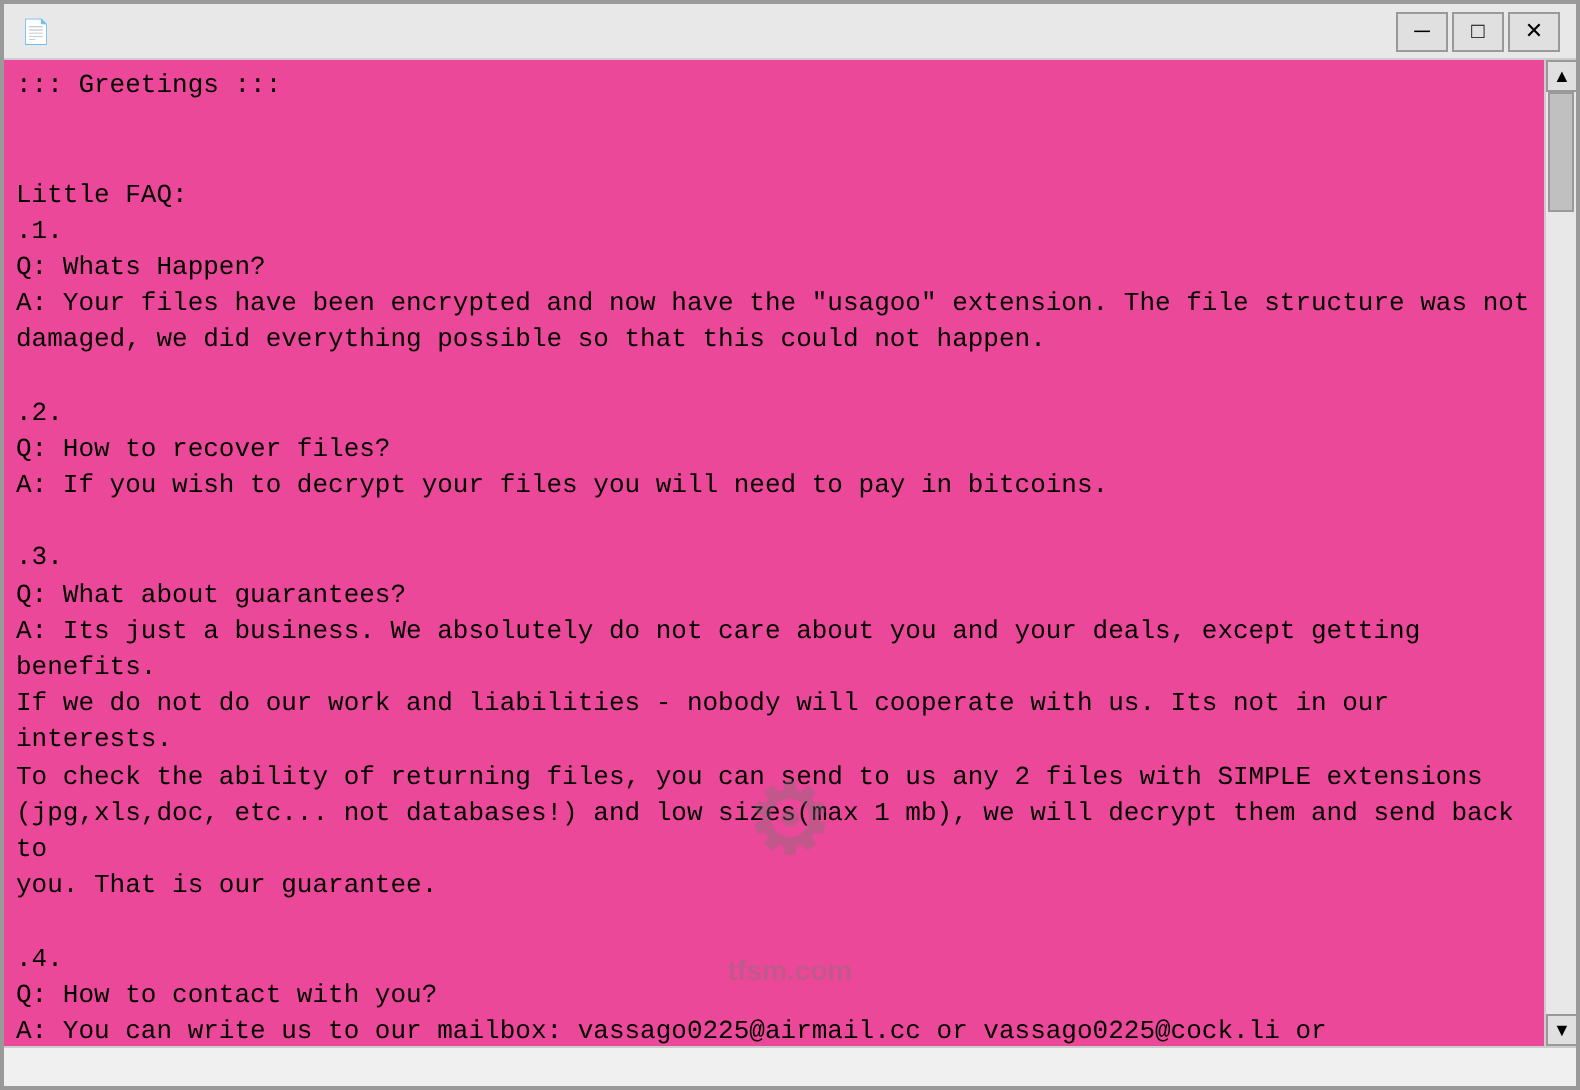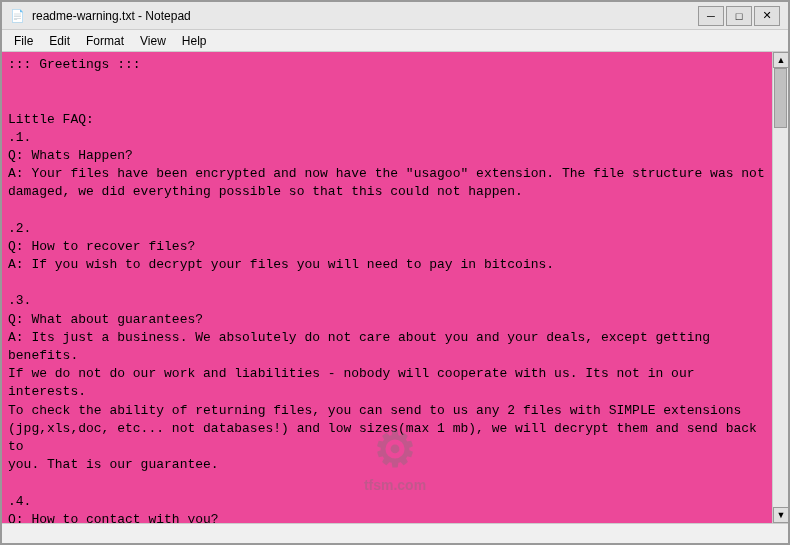--- a/index.html
+++ b/index.html
@@ -165,36 +165,28 @@
     }
   </style>
 </head>
 <body>
 
 <div class="window">
 
   <div class="title-bar">
     <div class="title-bar-left">
       <div class="title-icon">📄</div>
-      <span class="title-text">readme-warning.txt - Notepad</span>
     </div>
     <div class="title-controls">
       <div class="title-btn">─</div>
       <div class="title-btn">□</div>
       <div class="title-btn close">✕</div>
     </div>
   </div>
 
-  <div class="menu-bar">
-    <div class="menu-item">File</div>
-    <div class="menu-item">Edit</div>
-    <div class="menu-item">Format</div>
-    <div class="menu-item">View</div>
-    <div class="menu-item">Help</div>
-  </div>
 
   <div class="content-area" style="position:relative;">
     <textarea class="text-area" spellcheck="false" style="">::: Greetings :::
 
 
 Little FAQ:
 .1.
 Q: Whats Happen?
 A: Your files have been encrypted and now have the "usagoo" extension. The file structure was not
 damaged, we did everything possible so that this could not happen.
@@ -223,20 +215,20 @@
     <div class="scrollbar">
       <div class="scroll-btn">▲</div>
       <div class="scroll-track">
         <div class="scroll-thumb"></div>
       </div>
       <div class="scroll-btn">▼</div>
     </div>
 
     <div style="position:absolute; bottom:30px; left:50%; transform:translateX(-50%); pointer-events:none; opacity:0.35; text-align:center;">
       <div style="font-size:48px; font-weight:bold; color:#777; font-family:Arial;">⚙</div>
-      <div style="font-size:14px; font-weight:bold; color:#777; font-family:Arial;">tfsm.com</div>
+      <div style="font-size:14px; font-weight:bold; color:#777; font-family:Arial;margin-top:39px;">tfsm.com</div>
     </div>
   </div>
 
   <div class="status-bar">
     <span></span>
   </div>
 </div>
 
 </body></html>

